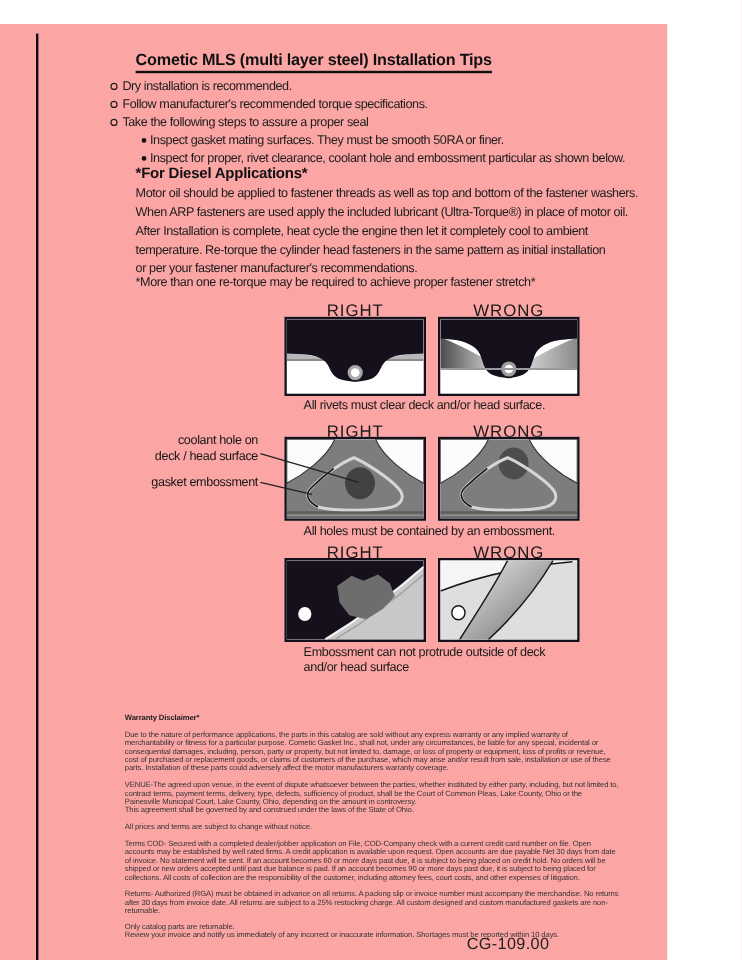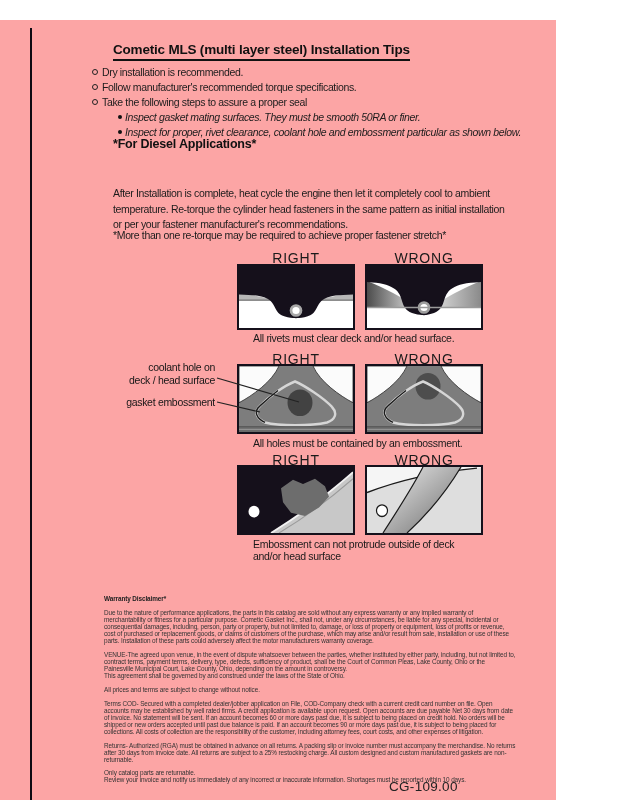--- a/index.html
+++ b/index.html
@@ -5,21 +5,21 @@
   html,body{margin:0;padding:0;background:#fff;}
   .page{position:relative;width:556px;height:800px;background:#fca5a5;overflow:hidden;
         font-family:"Liberation Sans",sans-serif;color:#1c1c1c;margin-top:20px;}
   .left-rule{position:absolute;left:30px;top:8px;width:2px;height:786px;background:#0d0a12;}
   .title{position:absolute;left:113px;top:22px;font-size:13.5px;font-weight:bold;color:#111;
          letter-spacing:-0.2px;border-bottom:2px solid #111;padding-bottom:2px;}
   .bullets{position:absolute;left:92px;top:45px;font-size:10.5px;letter-spacing:-0.35px;line-height:15px;}
   .brow{display:flex;align-items:flex-start;height:15px;}
   .bmark{flex:0 0 auto;width:4px;height:4px;border:1px solid #222;border-radius:50%;margin:4px 4px 0 0;}
   .sub .bmark{width:4px;height:4px;background:#111;border:none;margin:4.5px 3px 0 0;}
-  .sub{margin-left:26px;font-style:italic;}
+  .sub{margin-left:26px;}
   .h2{position:absolute;left:113px;top:117px;font-size:12.5px;font-weight:bold;color:#111;letter-spacing:-0.2px;}
   .para{position:absolute;left:113px;font-size:10.5px;letter-spacing:-0.35px;line-height:15.5px;white-space:pre-line;}
   .p1{top:134px;} .p2{top:166px;} .note{top:208px;}
   .dg-label{position:absolute;width:118px;text-align:center;font-size:14px;letter-spacing:0.8px;color:#1a1a1a;}
   .colL{left:237px;} .colR{left:365px;}
   .panel{position:absolute;width:118px;height:66px;border:2px solid #15101b;box-sizing:border-box;background:#fff;}
   .panel svg{display:block;width:100%;height:100%;}
   .tall{height:70px;}
   .caption{position:absolute;left:253px;font-size:10.5px;letter-spacing:-0.3px;line-height:12px;white-space:pre-line;color:#1a1a1a;}
   .ptr-label{position:absolute;left:100px;width:115px;text-align:right;font-size:10.5px;
@@ -56,20 +56,22 @@
       <span class="bmark"></span>
       <span>Inspect gasket mating surfaces.  They must be smooth 50RA or finer.</span>
     </div>
     <div class="brow sub">
       <span class="bmark"></span>
       <span>Inspect for proper, rivet clearance, coolant hole and embossment particular as shown below.</span>
     </div>
   </div>
 
   <div class="h2">*For Diesel Applications*</div>
+  <div class="para p1">Motor oil should be applied to fastener threads as well as top and bottom of the fastener washers.
+When ARP fasteners are used apply the included lubricant (Ultra-Torque®) in place of motor oil.</div>
   <div class="para p2">After Installation is complete, heat cycle the engine then let it completely cool to ambient
 temperature. Re-torque the cylinder head fasteners in the same pattern as initial installation
 or per your fastener manufacturer's recommendations.</div>
   <div class="para note">*More than one re-torque may be required to achieve proper fastener stretch*</div>
 
   <div class="dg-label colL" style="top:230px;">RIGHT</div>
   <div class="dg-label colR" style="top:230px;">WRONG</div>
 
   <div class="panel colL" style="top:244px;">
     <svg viewBox="0 0 114 62" preserveAspectRatio="none">

